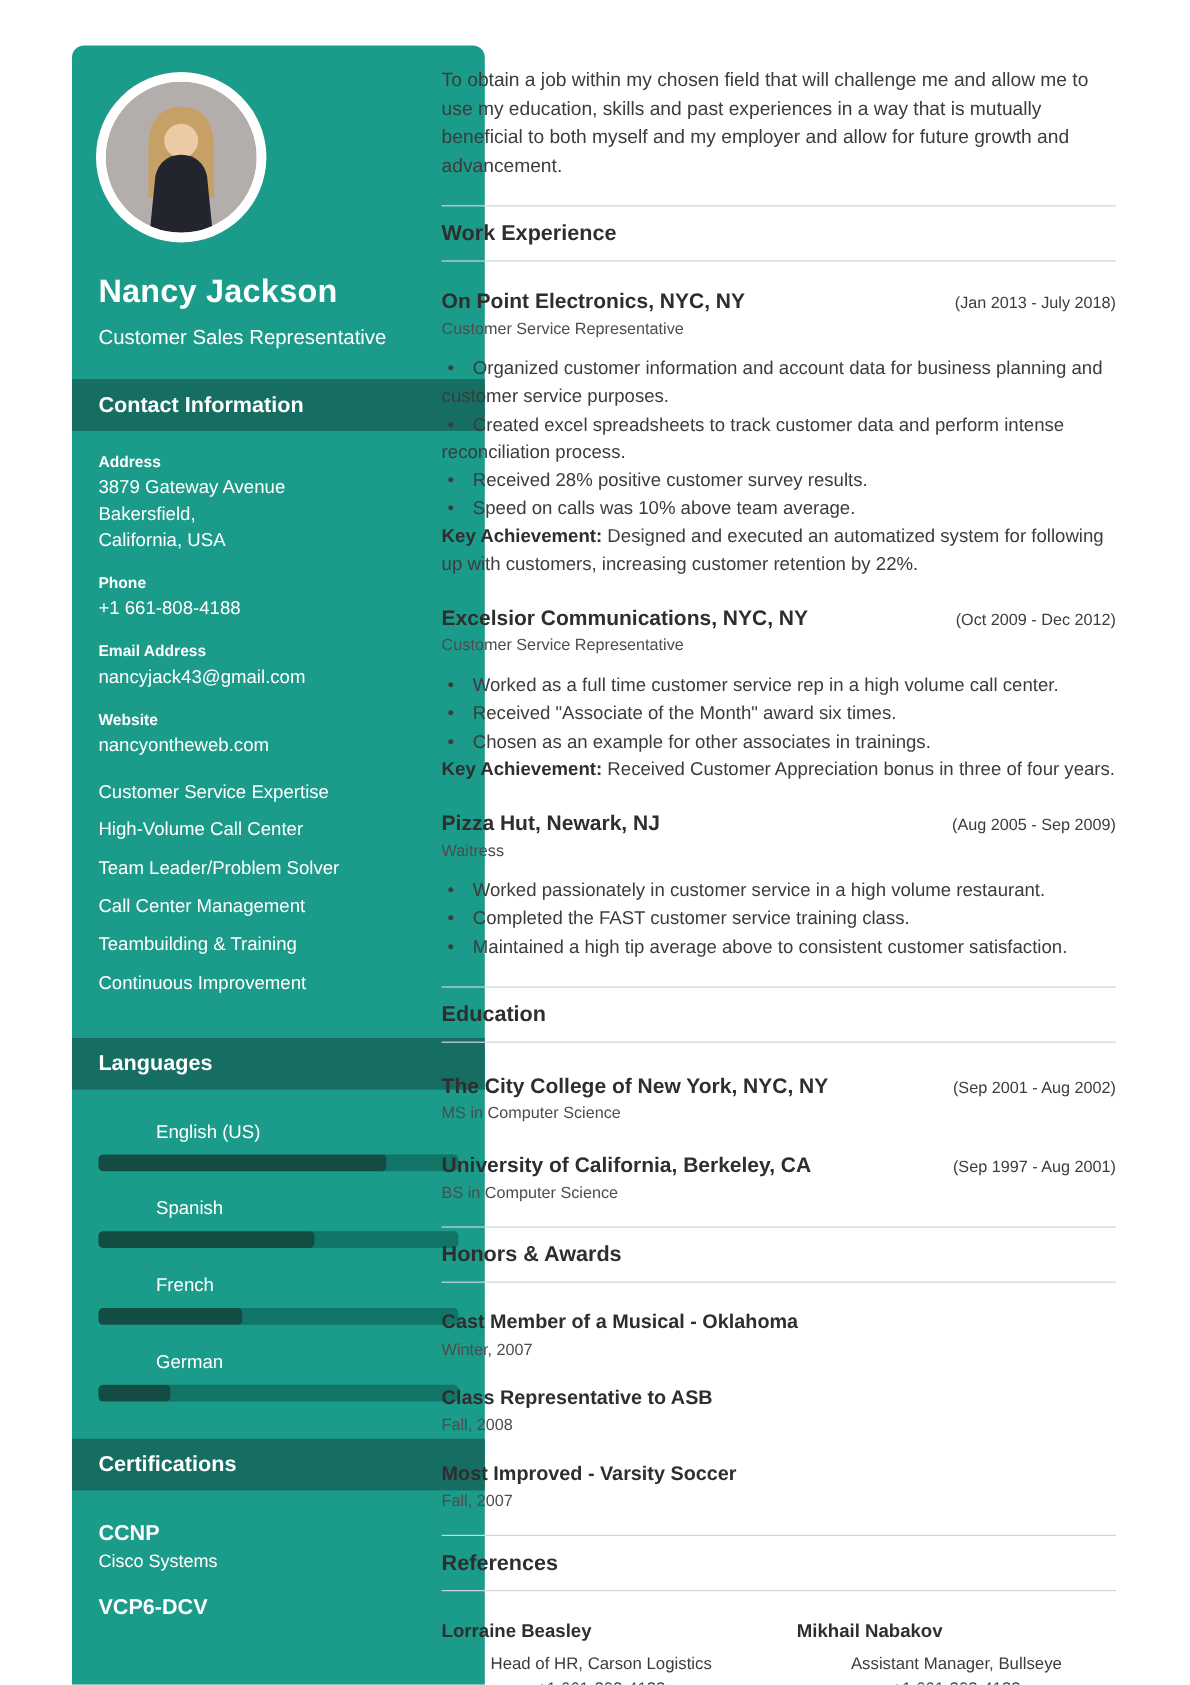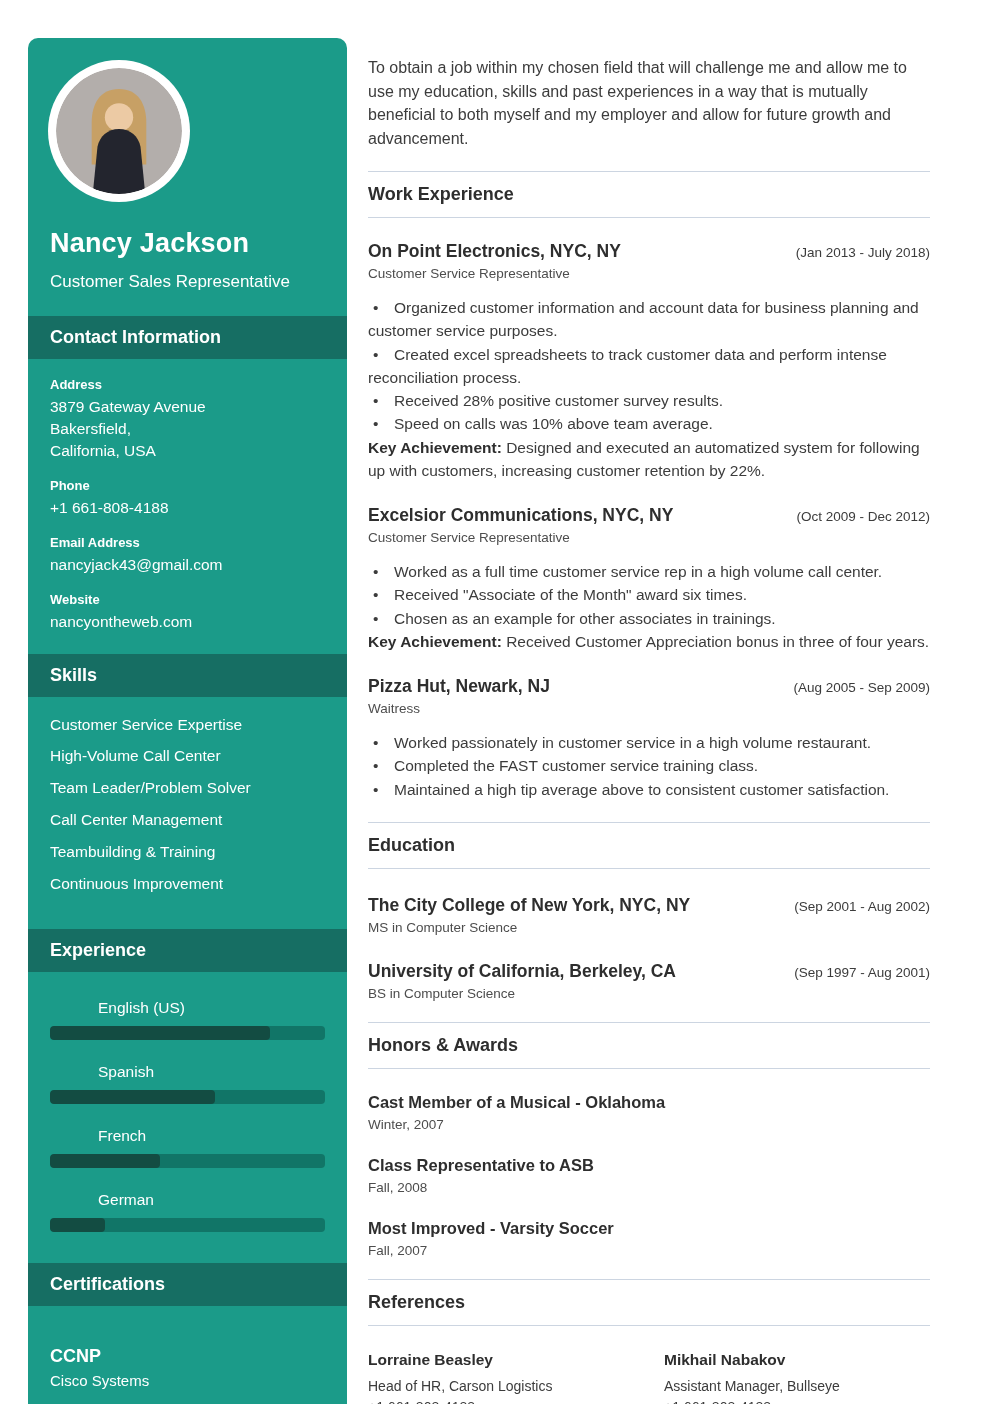--- a/index.html
+++ b/index.html
@@ -6,21 +6,21 @@
   html,body { width:992px; height:1404px; }
   body {
     position:relative;
     background: var(--page_bg, #FFFFFF);
     font-family: "Liberation Sans", "DejaVu Sans", sans-serif;
     overflow:hidden;
   }
 
   
   .sidebar {
-    position:absolute; left:28px; top:38px; width:319px; bottom:0;
+    position:absolute; left:60px; top:38px; width:344px; bottom:0;
     background: var(--sidebar_bg, #1B9B89);
     border-radius:10px 10px 0 0;
     color: var(--text_on_teal, #fff);
   }
   .photo-ring {
     width:142px; height:142px; margin:22px 0 0 20px;
     background:#fff; border-radius:50%; padding:8px;
   }
   .photo-ring svg { display:block; width:126px; height:126px; border-radius:50%; }
   .person-name {
@@ -42,21 +42,21 @@
   .skills { padding:5px 22px 2px; }
   .skill-item { font-size:15.5px; margin:14px 0; line-height:1.15; }
 
   .langs { padding:4px 22px 10px; }
   .lang-item { margin-top:23px; }
   .lang-name { font-size:15.5px; margin-bottom:9px;margin-left:48px; }
   .lang-bar { height:14px; border-radius:4px; background: var(--bar_track, #117567); overflow:hidden; }
   .lang-fill { height:100%; border-radius:4px; background: var(--bar_fill, #134C42); }
 
   .certs { padding:6px 22px 0; }
-  .cert-item { margin-top:34px; }
+  .cert-item { margin-top:19px; }
   .cert-name { font-size:18px; font-weight:700; }
   .cert-issuer { font-size:15px; margin-top:5px; }
 
   
   .main { position:absolute; left:368px; top:56px; width:562px; }
   .objective { font-size:16px; line-height:1.47; color: var(--body_text, #3C3C3C); }
 
   .section-bar {
     margin-top:21px;
     border-top:1px solid var(--rule_line, #CCD5E1);
@@ -77,21 +77,21 @@
   .key { font-size:15.5px; line-height:1.5; color: var(--body_text, #3C3C3C); }
   .key b { color: var(--heading_text, #2E2E2E); }
 
   .edu-entry { margin-top:26px; }
   .honor-entry { margin-top:24px; }
   .honor-title { font-size:16.5px; font-weight:700; color: var(--heading_text, #2E2E2E); }
   .honor-sub { font-size:13.5px; color: var(--muted_text, #4D4D4D); margin-top:5px; }
 
   .refs { display:grid; grid-template-columns:1fr 1fr; column-gap:30px; margin-top:25px; }
   .ref-name { font-size:15.5px; font-weight:700; color: var(--heading_text, #2E2E2E); margin-bottom:7px; }
-  .ref-line { font-size:14px; line-height:1.5; color: var(--body_text, #3C3C3C); }
+  .ref-line { font-size:14px; line-height:1.5; color: var(--body_text, #3C3C3C); text-align: center; }
 </style>
 </head>
 <body>
 
 <aside class="sidebar">
   <div class="photo-ring">
     <svg viewBox="0 0 120 120" aria-hidden="true">
       <defs>
           <clipPath id="pc">
             <circle cx="60" cy="60" r="60"></circle>
@@ -139,38 +139,37 @@
 
       <div class="contact-group">
         <div class="contact-label">Website</div>
 
           <div class="contact-line">nancyontheweb.com</div>
 
       </div>
 
   </div>
 
-  <div class="band">Skills</div>
   <div class="skills">
 
       <div class="skill-item">Customer Service Expertise</div>
 
       <div class="skill-item">High-Volume Call Center</div>
 
       <div class="skill-item">Team Leader/Problem Solver</div>
 
       <div class="skill-item">Call Center Management</div>
 
       <div class="skill-item">Teambuilding &amp; Training</div>
 
       <div class="skill-item">Continuous Improvement</div>
 
   </div>
 
-  <div class="band">Experience</div>
+  <div class="band">Languages</div>
   <div class="langs">
 
       <div class="lang-item">
         <div class="lang-name">English (US)</div>
         <div class="lang-bar">
           <div class="lang-fill" style="width: 80%;"></div>
         </div>
       </div>
 
       <div class="lang-item">

